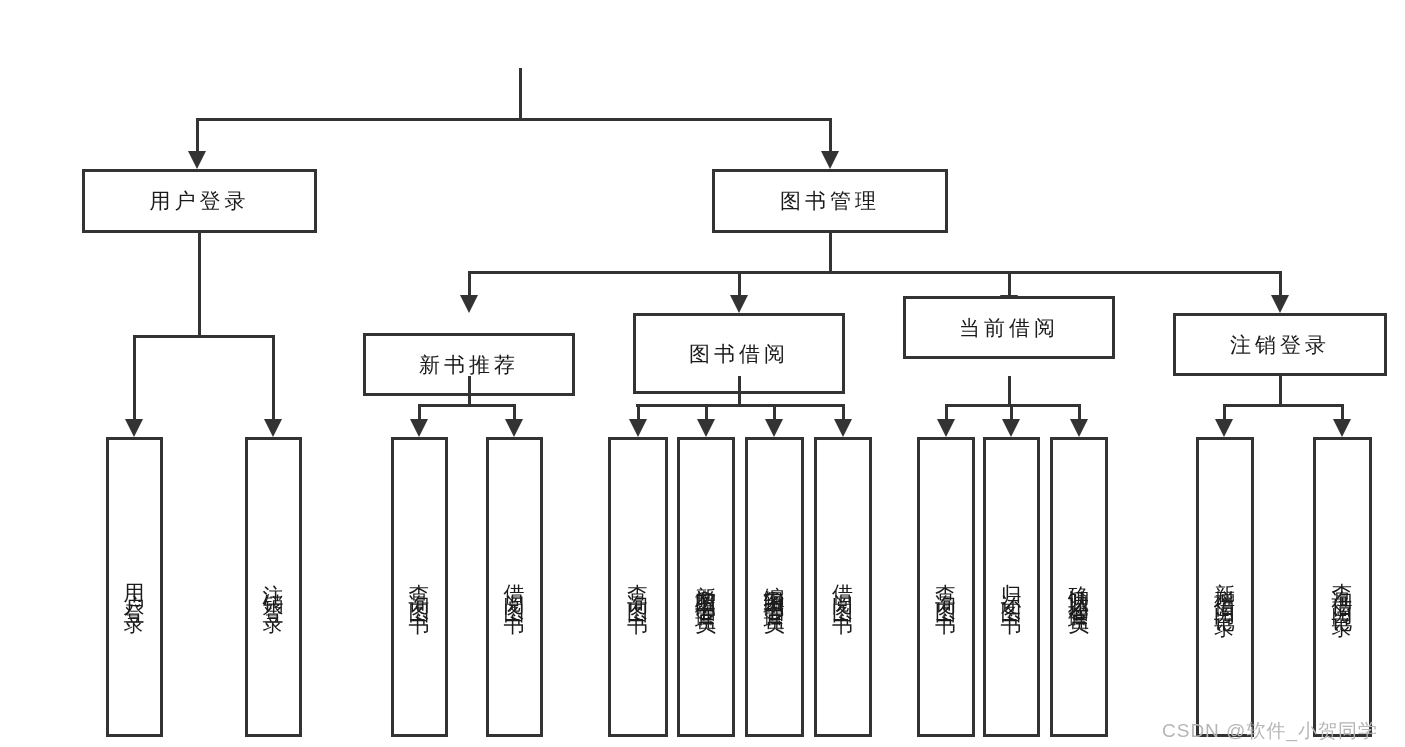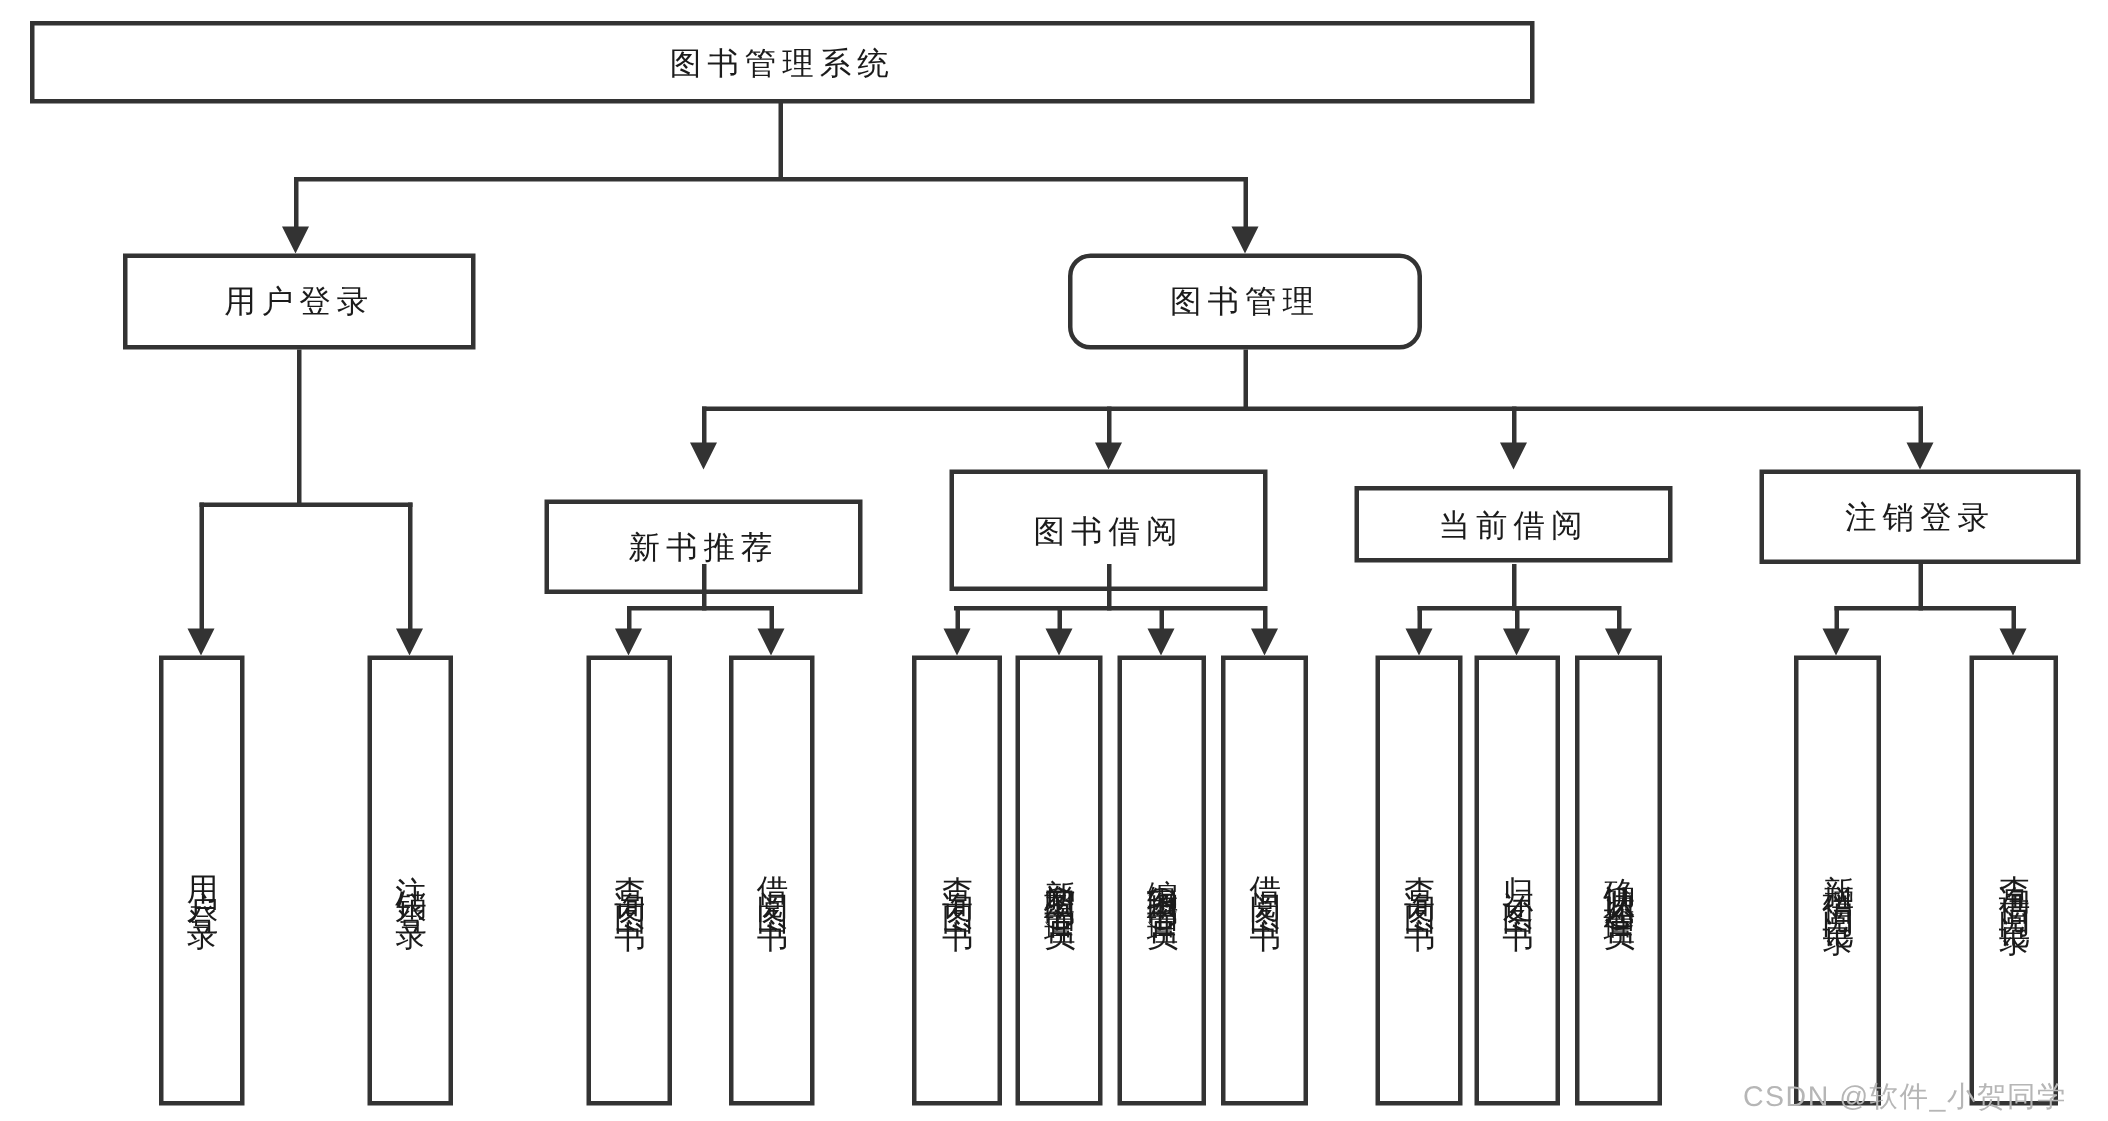--- a/index.html
+++ b/index.html
@@ -67,35 +67,32 @@
     letter-spacing: 1px;
     white-space: nowrap;
     z-index: 5;
   }
 </style>
 </head>
 <body>
 
 <div id="stage">
 
-  <div class="node" style="left:20px; top:14px; width:1003px; height:55px;">
-    <span>图书管理系统</span>
-  </div>
 
   <div class="vl" style="left:519px; top:68px; height:52px;"></div>
   <div class="hl" style="left:196px; top:118px; width:635px;"></div>
   <div class="vl" style="left:196px; top:118px; height:36px;"></div>
   <div class="ah" style="left:188px; top:151px;"></div>
   <div class="vl" style="left:829px; top:118px; height:36px;"></div>
   <div class="ah" style="left:821px; top:151px;"></div>
 
   <div class="node" style="left:82px; top:169px; width:235px; height:64px;">
     <span>用户登录</span>
   </div>
-  <div class="node" style="left:712px; top:169px; width:236px; height:64px;border-radius:15px;">
+  <div class="node" style="left:712px; top:169px; width:236px; height:64px;">
     <span>图书管理</span>
   </div>
 
   <div class="vl" style="left:198px; top:233px; height:104px;"></div>
   <div class="hl" style="left:133px; top:335px; width:142px;"></div>
   <div class="vl" style="left:133px; top:335px; height:86px;"></div>
   <div class="ah" style="left:125px; top:419px;"></div>
   <div class="vl" style="left:272px; top:335px; height:86px;"></div>
   <div class="ah" style="left:264px; top:419px;"></div>
 
@@ -109,21 +106,21 @@
   <div class="ah" style="left:1000px; top:295px;"></div>
   <div class="vl" style="left:1279px; top:271px; height:26px;"></div>
   <div class="ah" style="left:1271px; top:295px;"></div>
 
   <div class="node" style="left:363px; top:313px; width:212px; height:63px;margin-top:20px;">
     <span>新书推荐</span>
   </div>
   <div class="node" style="left:633px; top:313px; width:212px; height:81px;">
     <span>图书借阅</span>
   </div>
-  <div class="node" style="left:903px; top:324px; width:212px; height:51px;">
+  <div class="node" style="left:903px; top:296px; width:212px; height:63px;">
     <span>当前借阅</span>
   </div>
   <div class="node" style="left:1173px; top:313px; width:214px; height:63px;">
     <span>注销登录</span>
   </div>
 
   <div class="vl" style="left:468px; top:376px; height:31px;"></div>
   <div class="hl" style="left:418px; top:404px; width:98px;"></div>
   <div class="vl" style="left:418px; top:404px; height:18px;"></div>
   <div class="ah" style="left:410px; top:419px;"></div>

